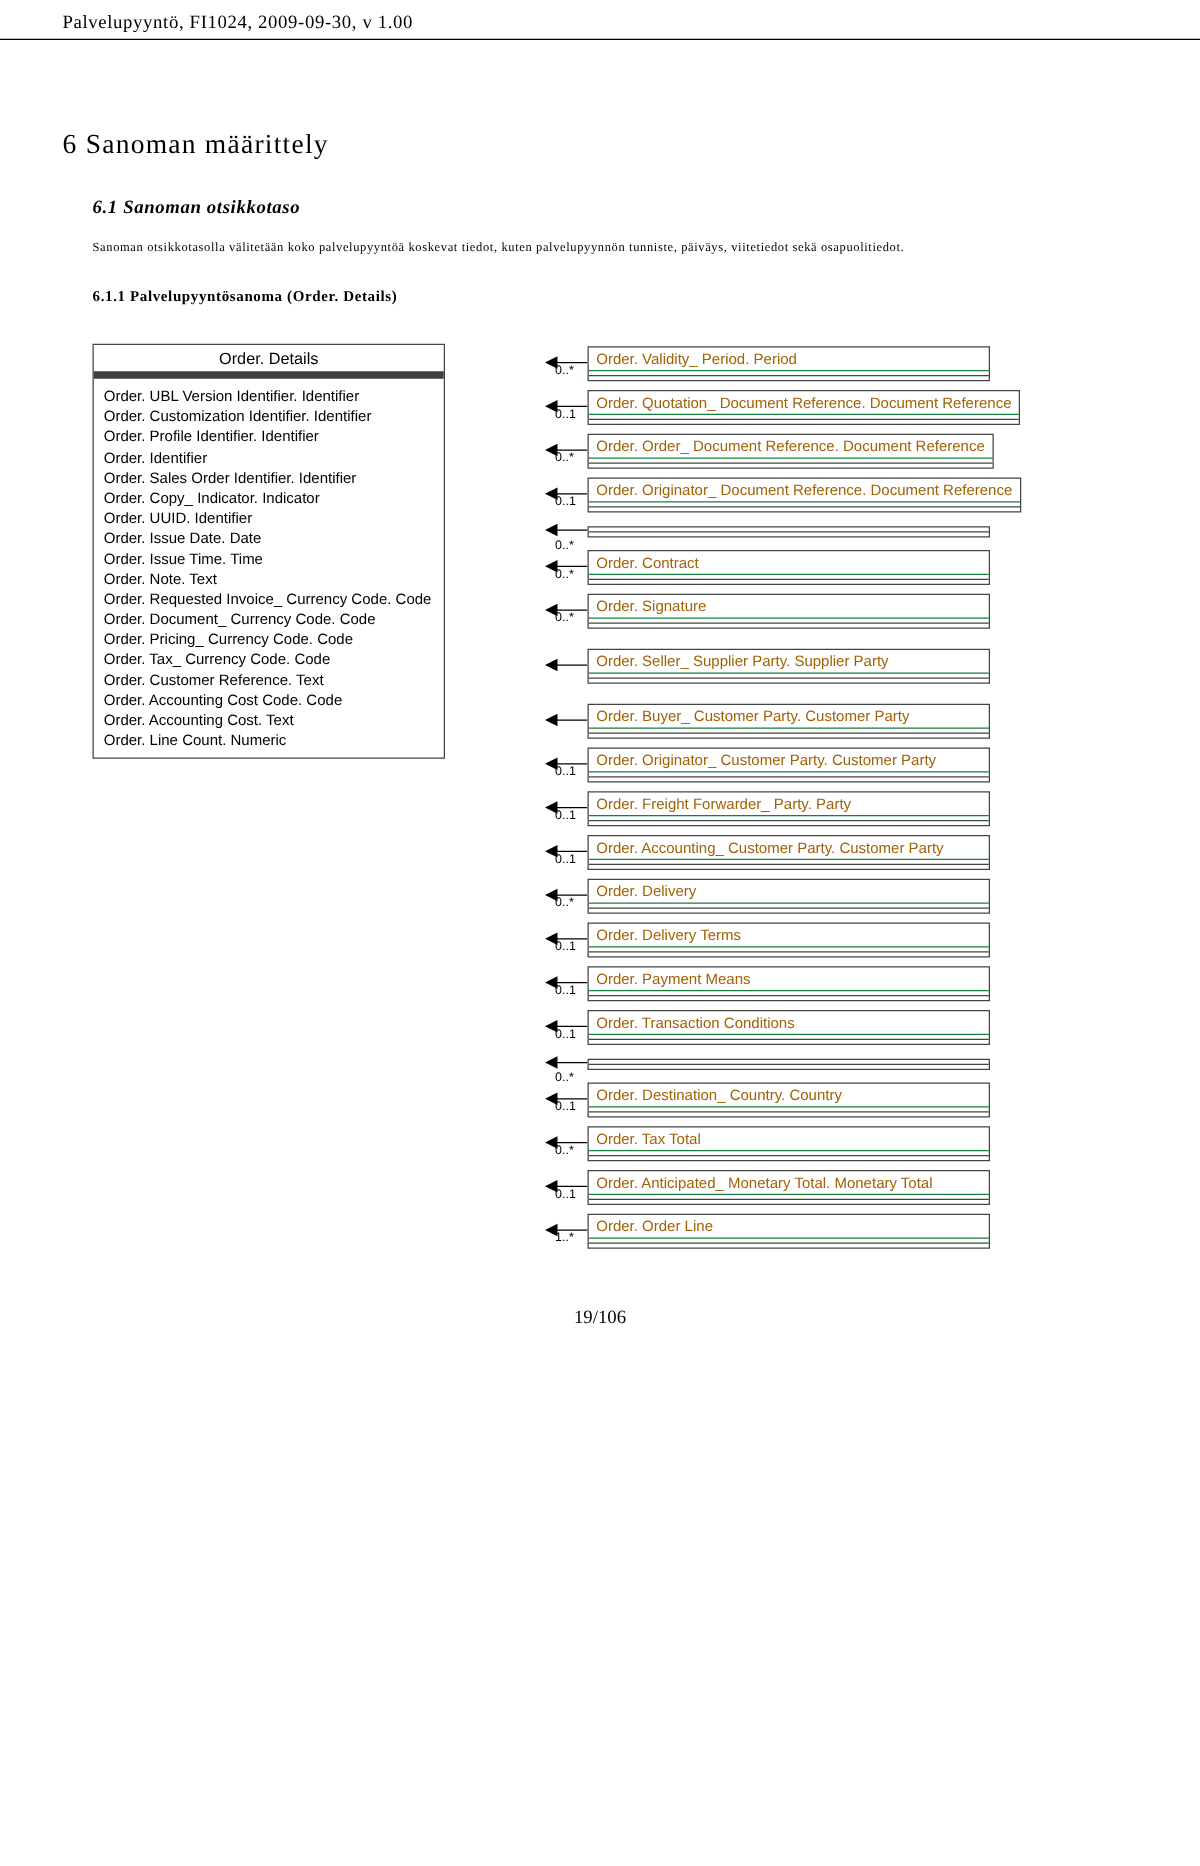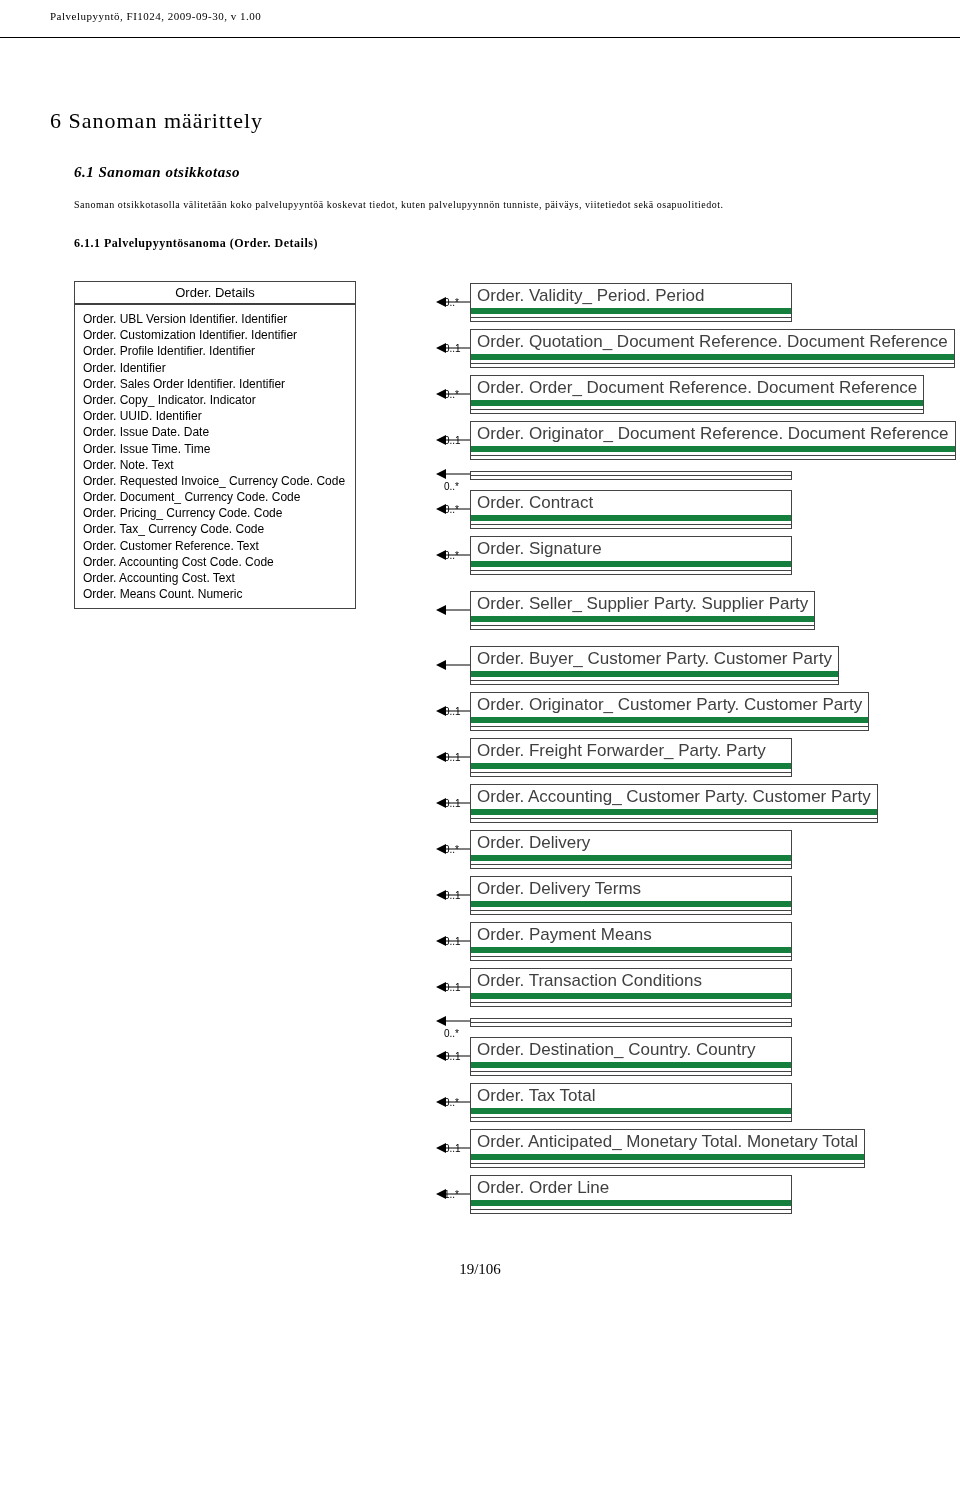--- a/index.html
+++ b/index.html
@@ -6,22 +6,22 @@
     font-family: Georgia, 'Times New Roman', serif;
     margin: 0;
     padding: 0;
     width: 960px;
     background: #fff;
     color: #000;
     font-size: 14px;
   }
   .header {
     border-bottom: 1px solid #000;
-    padding: 10px 50px 15px;
-    font-size: 11px;
+    padding: 10px 50px 4px;
+    font-size: 15px;
     letter-spacing: 0.5px;
   }
   .content {
     padding: 40px 50px 20px;
   }
   h1 {
     font-size: 22px;
     font-weight: normal;
     letter-spacing: 1px;
     margin: 30px 0 30px;
@@ -50,21 +50,21 @@
     align-items: flex-start;
     margin-left: 24px;
     font-family: Arial, Helvetica, sans-serif;
   }
   .leftbox {
     border: 1px solid #444;
     width: 280px;
     flex-shrink: 0;
   }
   .leftbox .title {
-    border-bottom: 2px solid #404040;
+    border-bottom: 6px solid #404040;
     text-align: center;
     padding: 3px 0;
     font-size: 13px;
   }
   .leftbox .lines {
     padding: 6px 8px;
     font-size: 12px;
     line-height: 1.35;
   }
   .rightcol {
@@ -85,24 +85,24 @@
     font-family: Arial, sans-serif;
     position: absolute;
     left: 8px;
     top: 14px;
   }
   .rbox {
     border: 1px solid #444;
     min-width: 320px;
   }
   .rbox .t {
-    color: #404040;
-    font-size: 17px;
+    color: #a16207;
+    font-size: 12px;
     padding: 2px 6px;
-    border-bottom: 6px solid #15803d;
+    border-bottom: 1px solid #15803d;
     white-space: nowrap;
   }
   .rbox .sp {
     height: 3px;
     border-bottom: 1px solid #444;
   }
   .rbox .sp2 {
     height: 3px;
   }
   .footer {
@@ -136,21 +136,21 @@
           <div>Order. Issue Date. Date</div>
           <div>Order. Issue Time. Time</div>
           <div>Order. Note. Text</div>
           <div>Order. Requested Invoice_ Currency Code. Code</div>
           <div>Order. Document_ Currency Code. Code</div>
           <div>Order. Pricing_ Currency Code. Code</div>
           <div>Order. Tax_ Currency Code. Code</div>
           <div>Order. Customer Reference. Text</div>
           <div>Order. Accounting Cost Code. Code</div>
           <div>Order. Accounting Cost. Text</div>
-          <div>Order. Means Count. Numeric</div>
+          <div>Order. Line Count. Numeric</div>
         </div>
     </div>
     <div class="rightcol" id="rightcol">
         <div class="rel">
           <span><svg width="34" height="12" viewBox="0 0 34 12">
               <line x1="6" y1="6" x2="34" y2="6" stroke="#000" stroke-width="1"></line>
               <polygon points="0,6 10,1 10,11" fill="#000"></polygon>
             </svg></span>
           <span class="mult">0..*</span>
           <div class="rbox">

